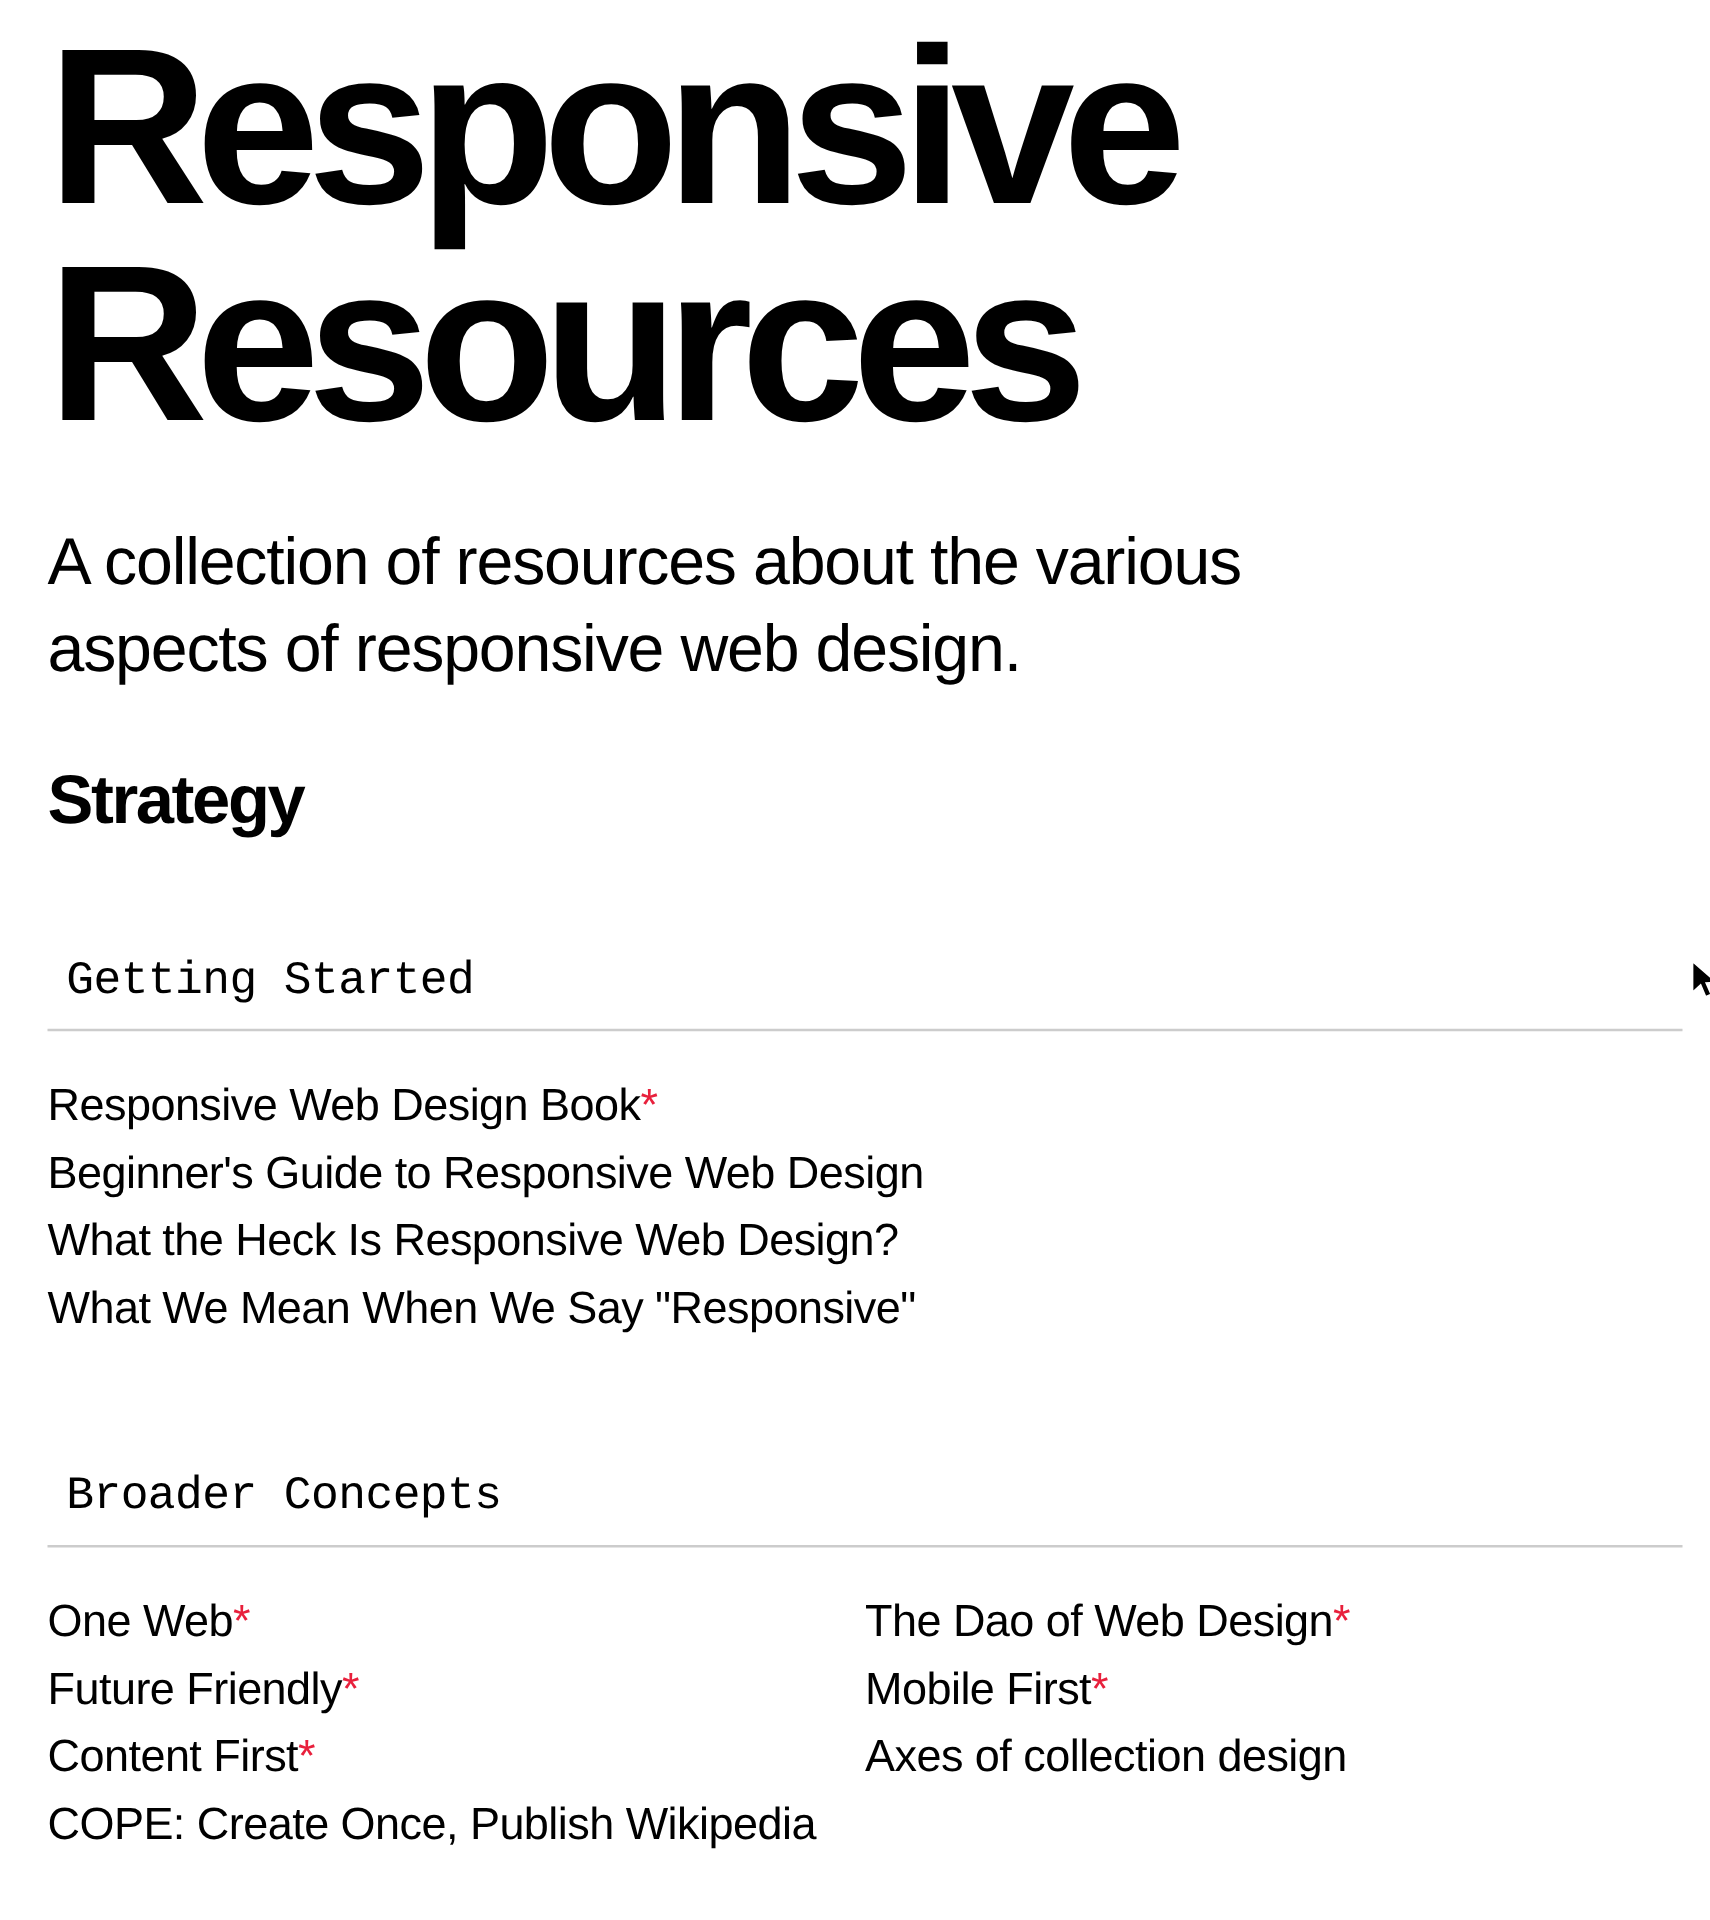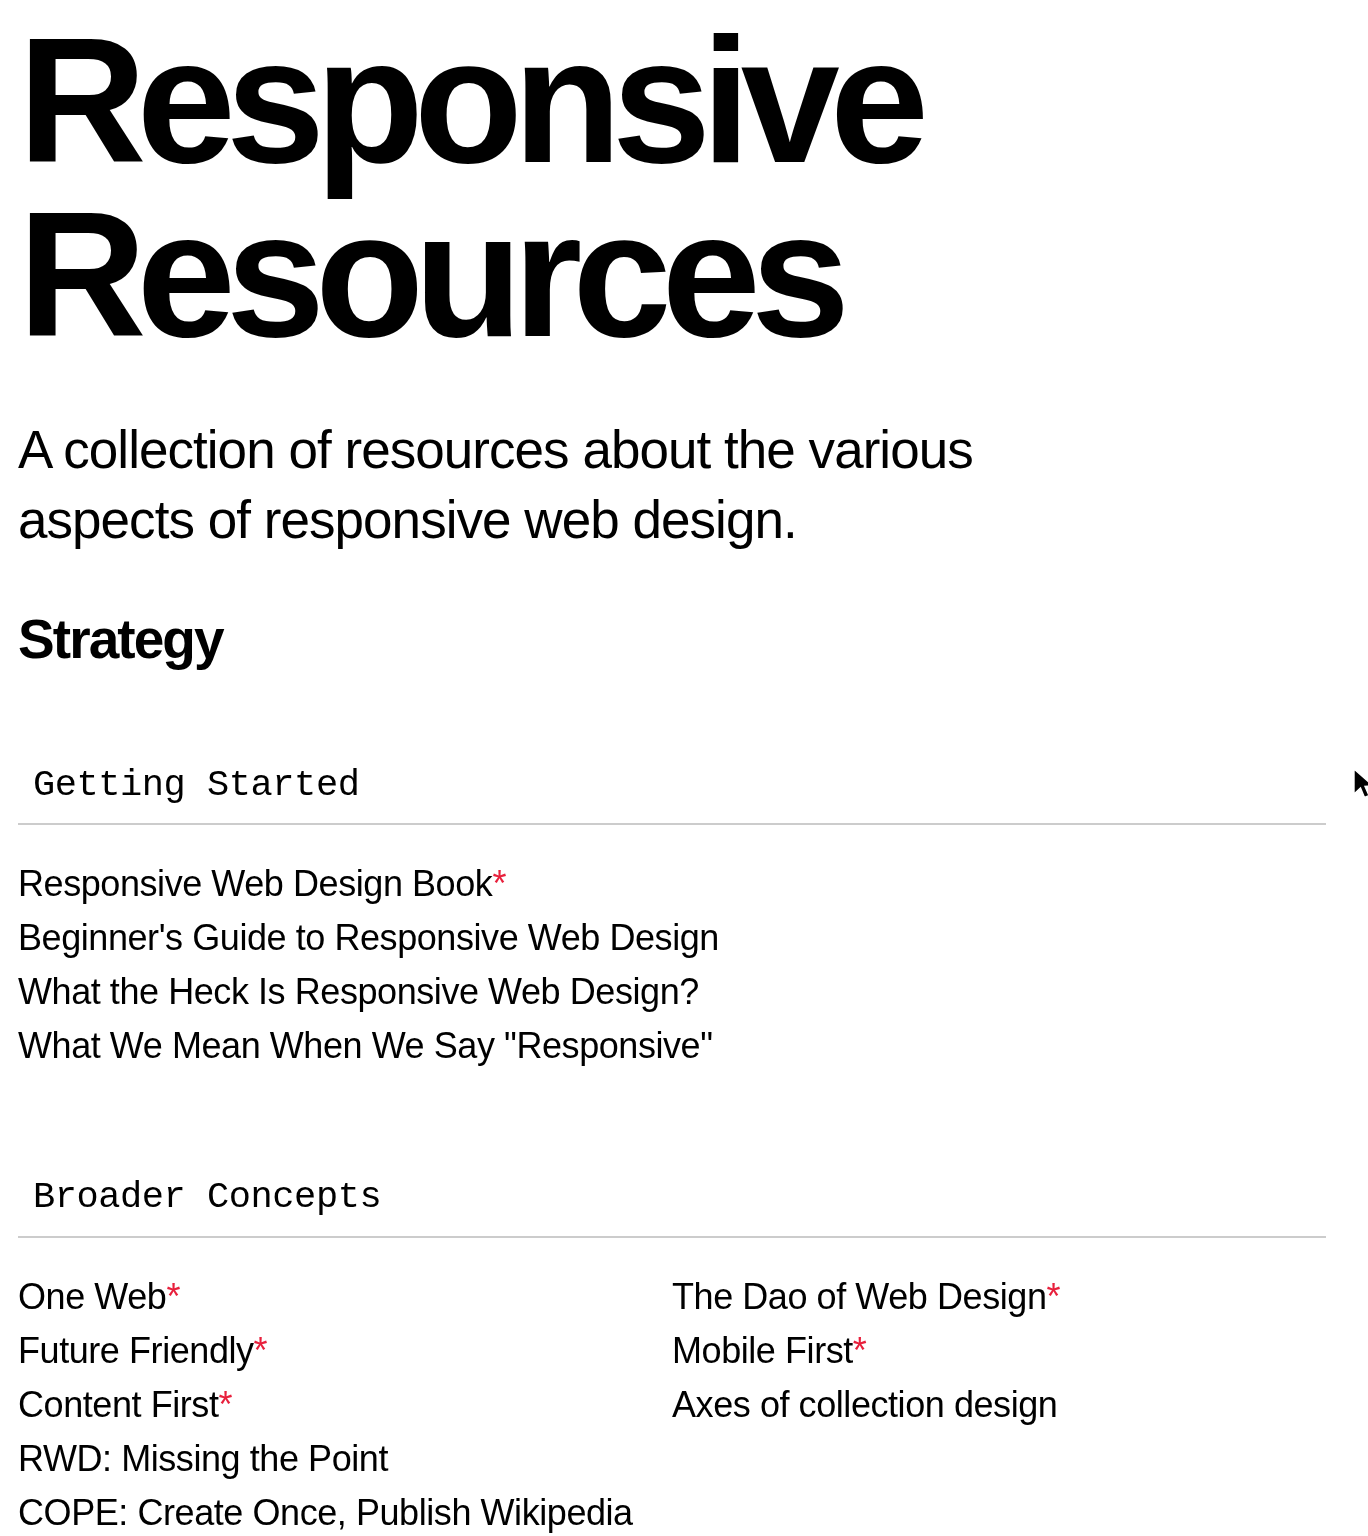--- a/index.html
+++ b/index.html
@@ -14,21 +14,21 @@
     font-family: "Liberation Sans", sans-serif;
     color: #000000;
     -webkit-font-smoothing: antialiased;
   }
 
   .page {
     position: relative;
     width: 1368px;
     height: 1140px;
     box-sizing: border-box;
-    padding: 0 18px;
+    padding: 0 38px;
   }
 
   
   .page-title {
     margin: 0;
     padding-top: 14px;
     font-size: 178px;
     line-height: 0.98;
     font-weight: 700;
     letter-spacing: -0.055em;
@@ -150,21 +150,20 @@
         </div>
       </section>
       <section class="subsection">
         <h3 class="subsection-title">Broader Concepts</h3>
         <div class="rule"></div>
         <div class="link-grid">
           <div class="link-col">
             <a class="link-item" href="#"><span>One Web</span><span class="star">*</span></a>
             <a class="link-item" href="#"><span>Future Friendly</span><span class="star">*</span></a>
             <a class="link-item" href="#"><span>Content First</span><span class="star">*</span></a>
-            <a class="link-item" href="#"><span>RWD: Missing the Point</span></a>
             <a class="link-item" href="#"><span>COPE: Create Once, Publish Wikipedia</span></a>
           </div>
           <div class="link-col">
             <a class="link-item" href="#"><span>The Dao of Web Design</span><span class="star">*</span></a>
             <a class="link-item" href="#"><span>Mobile First</span><span class="star">*</span></a>
             <a class="link-item" href="#"><span>Axes of collection design</span></a>
           </div>
         </div>
       </section>
     </div>

